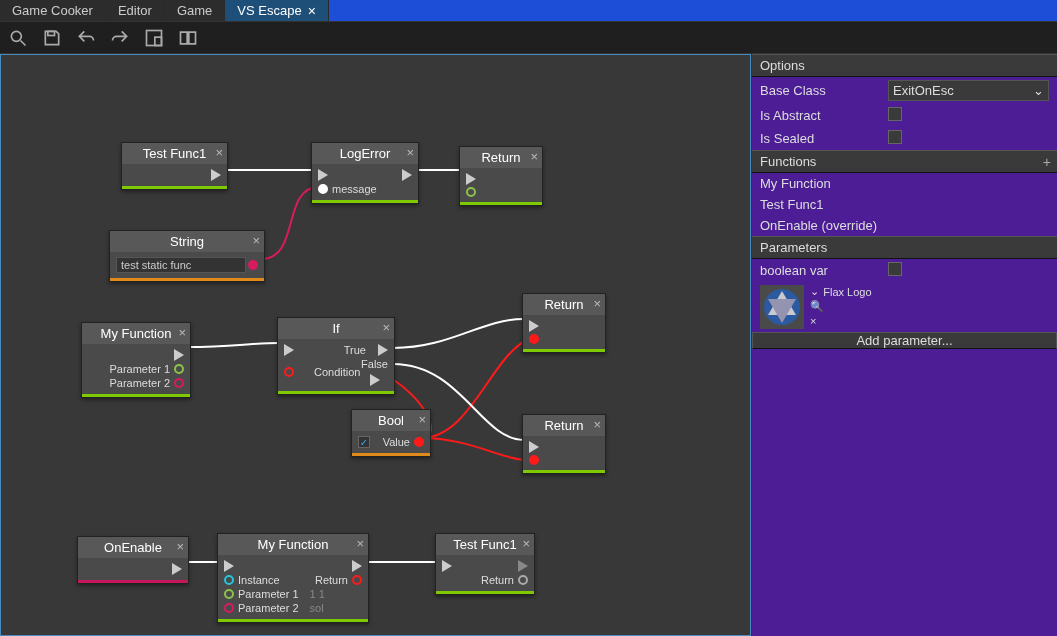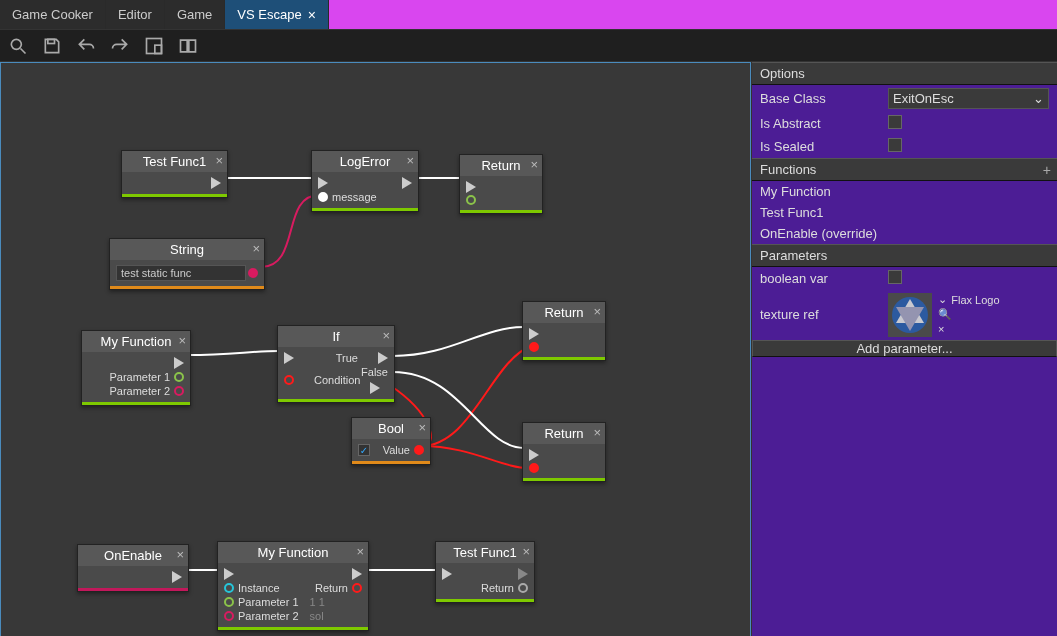--- a/index.html
+++ b/index.html
@@ -1,19 +1,19 @@
 <!DOCTYPE html>
 <html><head>
   <meta charset="utf-8">
   <style>
     * { box-sizing: border-box; margin: 0; padding: 0; font-family: sans-serif; }
     body { background: #1f1f1f; color: #ddd; font-size: 13px; width:1057px; height:636px; overflow:hidden; position:relative; }
 
     
-    .tab-bar { height:30px; background:#d946ef; border-bottom:1px solid #333; display:flex; }
+    .tab-bar { height:22px; background:#1d4ed8; border-bottom:1px solid #333; display:flex; }
     .tab { padding:3px 12px; color:#ccc; border-right:1px solid #2a2a2a; background:#2c2c2c; display:flex; align-items:center; gap:6px; }
     .tab.active { background:#1e4f78; color:#fff; }
     .tab-close { font-size:14px; line-height:10px; }
 
     
     .toolbar { height:32px; background:#1f1f1f; border-bottom:1px solid #333; display:flex; align-items:center; padding:0 6px; gap:10px; }
     .toolicon { width:24px; height:24px; display:flex; align-items:center; justify-content:center; }
     .toolicon svg { stroke:#aaa; fill:none; stroke-width:2; }
 
     .main { display:flex; height:calc(636px - 54px); }
@@ -218,21 +218,21 @@
           </div>
       </div>
       <div class="node-strip strip-green"></div>
     </div>
 
     <div class="node" style="left:276px; top:262px; width:118px;">
       <div class="node-title"><span>If</span><span class="node-close">×</span></div>
       <div class="node-body">
         <div class="nport-row">
             <span class="exec-arrow"></span>
-            <span style="display:flex;align-items:center;gap:20px;">
+            <span style="display:flex;align-items:center;gap:12px;">
               <span>True</span>
               <span class="exec-arrow"></span>
             </span>
           </div>
         <div class="nport-row">
             <span style="display:flex;align-items:center;gap:20px;">
               <span class="port ring-red"></span>
               <span>Condition</span>
             </span>
             <span style="display:flex;align-items:center;gap:4px;flex-direction:column;">
@@ -368,21 +368,20 @@
     <div class="panel-list-item">My Function</div>
     <div class="panel-list-item">Test Func1</div>
     <div class="panel-list-item">OnEnable (override)</div>
 
     <div class="panel-header">Parameters</div>
     <div class="panel-row">
       <div class="panel-label">boolean var</div>
       <div class="panel-value"><span class="check"></span></div>
     </div>
     <div class="panel-row" style="align-items:flex-start;">
-      <div class="panel-label" style="padding-top:14px;">texture ref</div>
       <div class="panel-value" style="display:flex; gap:6px; align-items:flex-start;">
         <div class="tex-preview">
           <svg viewBox="0 0 40 40">
               <circle cx="20" cy="20" r="18" fill="#2c5aa0"></circle>
               <polygon points="20,4 34,28 6,28" fill="#c9c9d0"></polygon>
               <polygon points="20,36 6,12 34,12" fill="#9494b0"></polygon>
             </svg>
         </div>
         <div style="display:flex;flex-direction:column; gap:2px; font-size:11px;">
           <span style="display:flex;align-items:center;gap:4px;">

